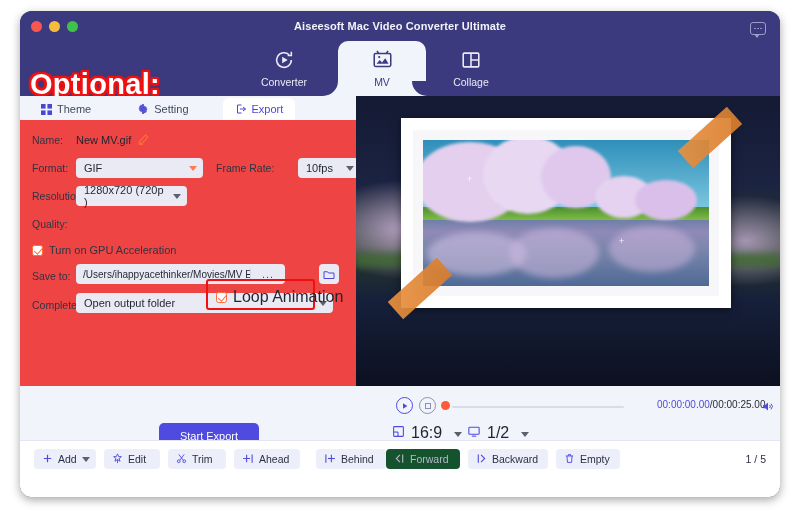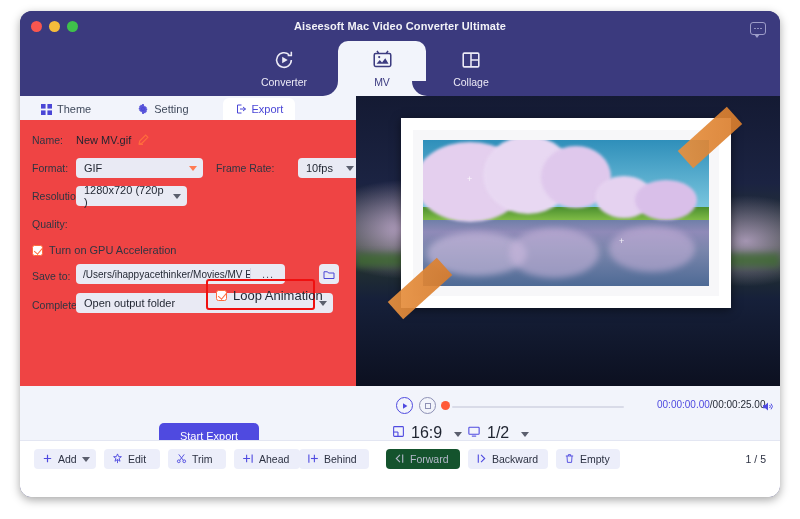--- a/index.html
+++ b/index.html
@@ -87,21 +87,21 @@
   .pencil{width:13px;height:13px;position:relative;}
 
   .chk{width:11px;height:11px;border:1.3px solid #ff6b3d;border-radius:2.5px;
        box-sizing:border-box;position:relative;background:#fff;}
   .chk:after{content:"";position:absolute;left:2.5px;top:0.4px;width:3.5px;height:6.5px;
        border:solid #ff6b3d;border-width:0 1.5px 1.5px 0;transform:rotate(40deg);}
 
   .loopbox{position:absolute;left:186px;top:183px;width:109px;height:31px;
     border:2.5px solid #f01010;border-radius:3px;box-sizing:border-box;}
   .loopinner{position:absolute;left:196px;top:192px;display:flex;align-items:center;gap:6px;}
-  .loopinner .lt{font-size:13px;color:#1f2430;}
+  .loopinner .lt{font-size:16px;color:#1f2430;}
 
   .pathbox{position:absolute;left:80px;top:228px;width:209px;height:20px;background:#e9eaf4;
     border-radius:4px;display:flex;align-items:center;box-sizing:border-box;}
   .pathtxt{font-size:10px;color:#1f2430;padding-left:7px;flex:1;white-space:nowrap;overflow:hidden;}
   .dots3{width:34px;text-align:center;font-size:11px;color:#4a4f60;border-left:1px solid #d4d7e6;
     letter-spacing:1px;}
   .folderbtn{position:absolute;left:294px;top:228px;width:20px;height:20px;background:#e9eaf4;
     border-radius:4px;display:flex;align-items:center;justify-content:center;}
 
   .startexp{
@@ -217,20 +217,21 @@
           <svg width="22" height="22" viewBox="0 0 24 24" fill="none" stroke="#eceaf6" stroke-width="1.7">
             <rect x="3.5" y="4.5" width="17" height="15" rx="1.2"></rect>
             <line x1="12" y1="4.5" x2="12" y2="19.5"></line>
               <line x1="12" y1="12" x2="20.5" y2="12"></line>
           </svg>
         </span>
         <span class="lbl">Collage</span>
       </div>
 
 
+      <div class="optional">Optional:</div>
     </div>
 
     <div class="body">
 
       <div class="left">
 
         <div class="subtabs">
           <div class="stab">
             <span class="sico">
               <svg width="11" height="11" viewBox="0 0 12 12">
@@ -452,21 +453,21 @@
           <span>
             <svg width="12" height="11" viewBox="0 0 24 24" stroke="#4f4ae0" stroke-width="2.4">
               <line x1="9" y1="4" x2="9" y2="20"></line>
                 <line x1="1.5" y1="12" x2="16.5" y2="12"></line>
                 <line x1="21" y1="3" x2="21" y2="21"></line>
             </svg>
           </span>
           <span>Ahead</span>
         </div>
 
-        <div class="tbtn" style="left:279px;width:70px;">
+        <div class="tbtn" style="left:296px;width:70px;">
           <span>
             <svg width="12" height="11" viewBox="0 0 24 24" stroke="#4f4ae0" stroke-width="2.4">
               <line x1="3" y1="3" x2="3" y2="21"></line>
                 <line x1="15" y1="4" x2="15" y2="20"></line>
                 <line x1="7.5" y1="12" x2="22.5" y2="12"></line>
             </svg>
           </span>
           <span>Behind</span>
         </div>
 

